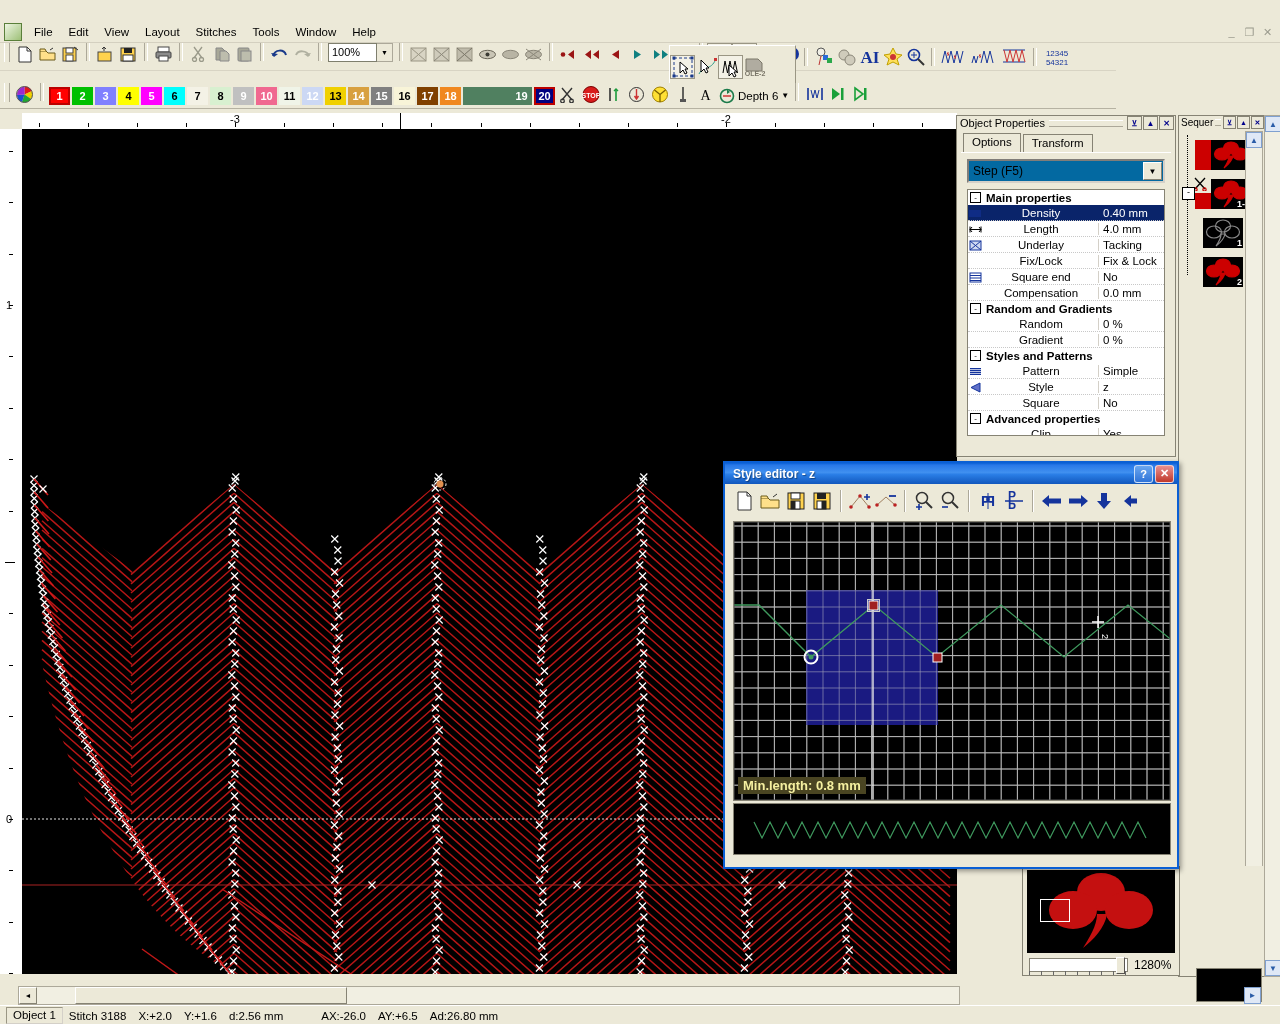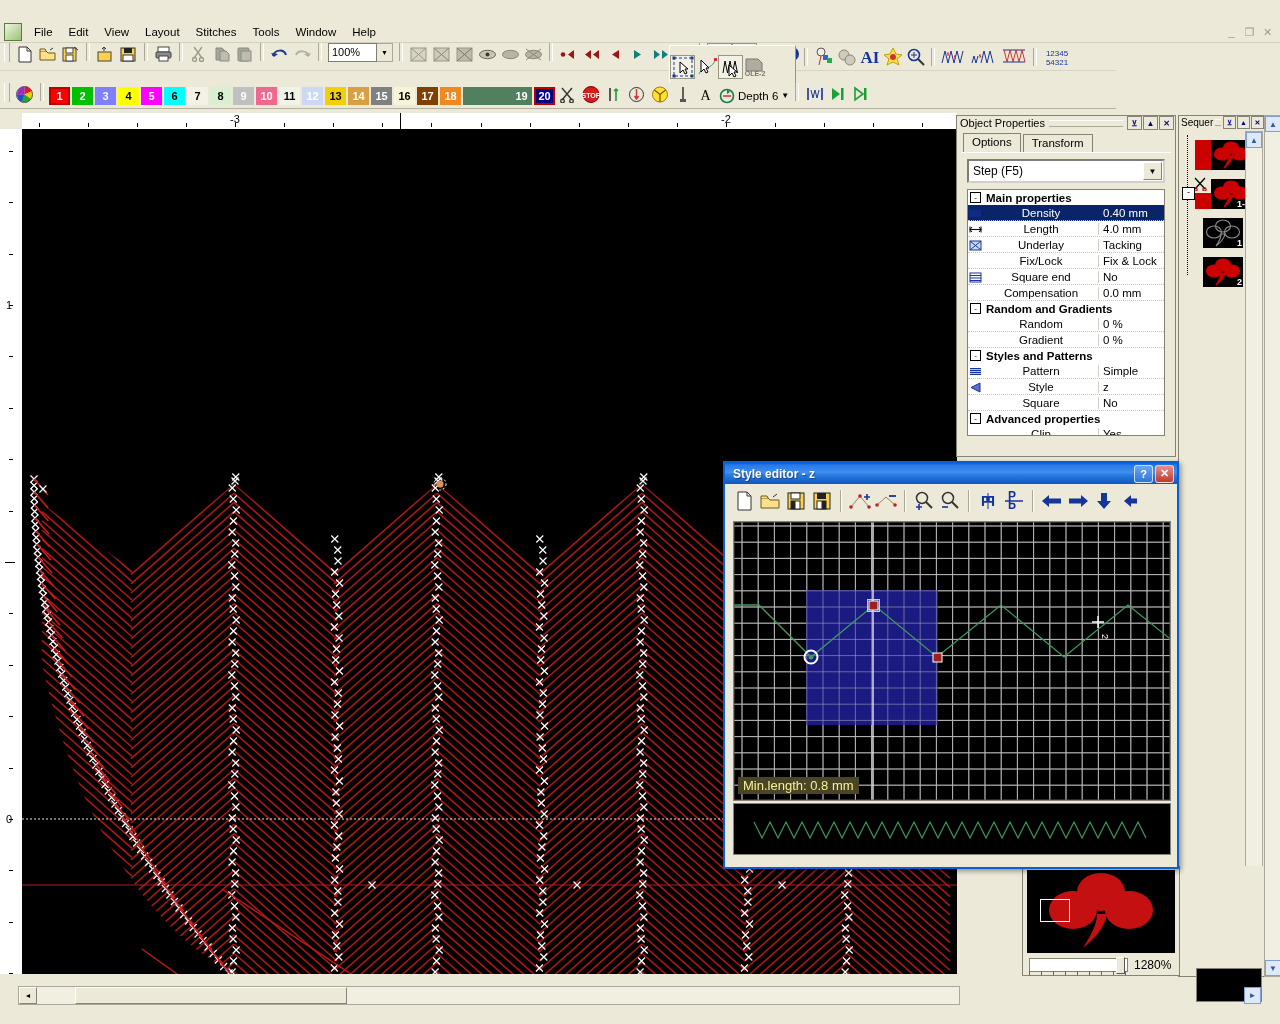--- a/index.html
+++ b/index.html
@@ -96,21 +96,21 @@
     background:#ece9d8;border:1px solid #868374;}
   .op-title{height:14px;display:flex;align-items:center;font-size:11px;color:#000;padding-left:3px;position:relative;}
   .op-title .line{flex:1;height:5px;margin:0 4px;border-top:1px solid #fff;border-bottom:1px solid #aca899;}
   .op-title .tb{width:13px;height:12px;background:#ece9d8;border:1px solid #868374;
     margin-right:1px;display:flex;align-items:center;justify-content:center;font-size:8px;color:#00008b;font-weight:bold;}
   .op-tabs{display:flex;align-items:flex-end;height:20px;padding-left:6px;margin-top:2px;}
   .op-tab{padding:2px 8px 3px 8px;font-size:11.5px;background:#ece9d8;
     border:1px solid #868374;border-bottom:none;margin-right:2px;}
   .op-tab.active{font-weight:normal;background:#ece9d8;padding-bottom:4px;position:relative;z-index:2;}
   .op-body{margin:0 4px;background:#ece9d8;border-top:1px solid #fff;height:296px;position:relative;}
-  .op-combo{margin:6px 6px 0 6px;height:20px;background:#ffffff;border:2px inset #d4d0c8;
+  .op-combo{margin:6px 6px 0 6px;height:20px;background:#0369a1;border:2px inset #d4d0c8;
     display:flex;align-items:center;font-size:12px;padding-left:4px;position:relative;}
   .op-combo .arrow{position:absolute;right:1px;top:1px;width:17px;height:16px;background:#ece9d8;
     border:1px solid #fff;border-right-color:#868374;border-bottom-color:#868374;
     display:flex;align-items:center;justify-content:center;font-size:8px;}
   .grid-wrap{margin:6px 6px 0 6px;background:#fff;border:1px solid #868374;height:245px;overflow:hidden;}
   .grp-row{display:flex;align-items:center;height:15px;font-size:11.5px;font-weight:bold;padding-left:2px;}
   .grp-row .exp{width:9px;height:9px;border:1px solid #000;background:#fff;margin-right:5px;
     display:flex;align-items:center;justify-content:center;font-size:8px;line-height:8px;font-weight:normal;}
   .prop-row{display:flex;height:15px;font-size:11.5px;align-items:center;border-bottom:1px dotted #c8c8c8;}
   .prop-row .pn{width:130px;display:flex;align-items:center;padding-left:16px;box-sizing:border-box;
@@ -157,21 +157,21 @@
   .sty-title .b.help{background:linear-gradient(to bottom,#6ba7ef,#2f74d8);}
   .sty-title .b.close{background:linear-gradient(to bottom,#e98f8f,#c0392b);}
   .sty-tb{height:34px;display:flex;align-items:center;padding-left:6px;background:#ece9d8;}
   .sty-tb .i{width:26px;height:28px;display:flex;align-items:center;justify-content:center;}
   .sty-tb .sp{width:1px;height:22px;background:#aca899;margin:0 5px;border-right:1px solid #fff;}
   .sty-canvas{position:absolute;left:8px;top:58px;width:436px;height:278px;background:#000;
     border:1px solid #868374;overflow:hidden;}
   .sty-preview{position:absolute;left:8px;top:340px;width:436px;height:50px;background:#000;
     border:1px solid #868374;overflow:hidden;}
   .minlen{position:absolute;left:4px;bottom:6px;background:#4a4522;color:#f5f0a0;
-    font-size:13px;font-weight:normal;padding:1px 5px;font-family:"Liberation Sans",sans-serif;}
+    font-size:13px;font-weight:bold;padding:1px 5px;font-family:"Liberation Sans",sans-serif;}
 
   
   .prevpanel{position:absolute;left:1022px;top:866px;width:156px;height:108px;
     background:#ece9d8;border:1px solid #868374;}
   .prev-img{position:absolute;left:4px;top:3px;width:148px;height:83px;background:#000;overflow:hidden;}
   .prev-rect{position:absolute;left:13px;top:29px;width:28px;height:21px;border:1px solid #fff;}
   .zoomslider{position:absolute;left:2px;top:90px;width:152px;height:16px;display:flex;align-items:center;}
   .zs-track{width:97px;height:12px;background:#fff;border:1px solid #868374;margin-left:4px;position:relative;}
   .zs-thumb{position:absolute;right:2px;top:-2px;width:7px;height:15px;background:#ece9d8;
     border:1px solid #fff;border-right-color:#575450;border-bottom-color:#575450;}
@@ -2307,14 +2307,24 @@
     </div>
 
     <div class="sty-preview">
       <svg width="436" height="50">
         <rect width="436" height="50" fill="#000"></rect>
         <polyline id="prevWave" fill="none" stroke="#3f9a5e" stroke-width="1.2" points="20,18 28,34 36,18 44,34 52,18 60,34 68,18 76,34 84,18 92,34 100,18 108,34 116,18 124,34 132,18 140,34 148,18 156,34 164,18 172,34 180,18 188,34 196,18 204,34 212,18 220,34 228,18 236,34 244,18 252,34 260,18 268,34 276,18 284,34 292,18 300,34 308,18 316,34 324,18 332,34 340,18 348,34 356,18 364,34 372,18 380,34 388,18 396,34 404,18 412,34"></polyline>
       </svg>
     </div>
   </div>
 
+  <div class="statusbar">
+    <div class="sb-cell sb-first">Object 1</div>
+    <div class="sb-cell">Stitch 3188</div>
+    <div class="sb-cell">X:+2.0</div>
+    <div class="sb-cell">Y:+1.6</div>
+    <div class="sb-cell">d:2.56 mm</div>
+    <div class="sb-cell" style="margin-left:26px">AX:-26.0</div>
+    <div class="sb-cell">AY:+6.5</div>
+    <div class="sb-cell">Ad:26.80 mm</div>
+  </div>
 
 </div>
 
 </body></html>

